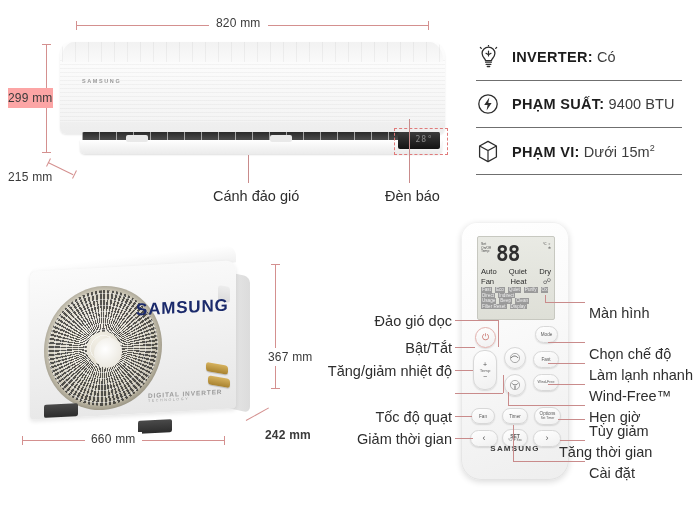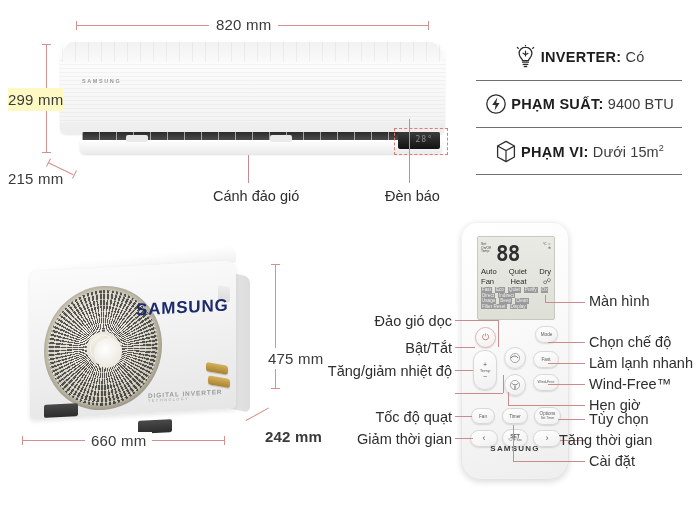--- a/index.html
+++ b/index.html
@@ -9,27 +9,27 @@
     color:#222;overflow:hidden;position:relative;
     -webkit-font-smoothing:antialiased;
   }
   .stage{position:absolute;inset:0;}
 
   
   .dimline-h{position:absolute;height:1px;background:#d4908f;}
   .dimline-v{position:absolute;width:1px;background:#d4908f;}
   .tick-v{position:absolute;width:1px;height:9px;background:#d4908f;}
   .tick-h{position:absolute;height:1px;width:9px;background:#d4908f;}
-  .dimtext{position:absolute;font-size:15px;color:#3a3a3a;white-space:nowrap;letter-spacing:.2px;}
+  .dimtext{position:absolute;font-size:12px;color:#3a3a3a;white-space:nowrap;letter-spacing:.2px;}
 
   
   .lead-h{position:absolute;height:1px;background:#c98b8b;}
   .lead-v{position:absolute;width:1px;background:#c98b8b;}
   .calloutlabel{position:absolute;font-size:14.5px;color:#2e2e2e;white-space:nowrap;}
-  .calloutlabel.right{text-align:left;}
+  .calloutlabel.right{text-align:left;margin-top:12px;}
   .calloutlabel.left{text-align:right;}
 
   
   .indoor{
     position:absolute;left:60px;top:36px;width:385px;height:118px;
   }
   .indoor-body{
     position:absolute;left:0;top:6px;width:385px;height:92px;
     background:linear-gradient(180deg,#fdfdfd 0%,#f7f7f7 45%,#ededed 100%);
     border-radius:10px 12px 6px 6px/14px 16px 6px 6px;
@@ -142,21 +142,21 @@
     position:absolute;width:34px;height:13px;background:linear-gradient(180deg,#4a4a4a,#2c2c2c);
     border-radius:2px;transform:skewY(-3deg);
   }
   .od-handle{
     position:absolute;left:198px;top:34px;width:12px;height:16px;border-radius:3px;
     background:linear-gradient(180deg,#ededed,#dadada);transform:skewY(10deg);
   }
 
   
   .specs{position:absolute;left:476px;top:34px;width:206px;}
-  .spec-row{display:flex;align-items:center;height:46px;gap:3px;justify-content:center;}
+  .spec-row{display:flex;align-items:center;height:46px;gap:12px;}
   .spec-div{height:1px;background:#6f6f6f;width:100%;}
   .spec-icon{width:24px;height:26px;flex:0 0 24px;display:flex;align-items:center;justify-content:center;}
   .spec-text{font-size:14.5px;color:#3c3c3c;white-space:nowrap;letter-spacing:.1px;}
   .spec-text b{font-weight:700;color:#1d1d1d;letter-spacing:.3px;}
   .spec-text sup{font-size:9px;vertical-align:super;}
 
   
   .remote{
     position:absolute;left:461px;top:222px;width:108px;height:258px;
     background:linear-gradient(160deg,#ffffff 0%,#fafafa 40%,#eeeeee 100%);
@@ -225,21 +225,21 @@
   </div>
 
   <div class="dimline-h" style="left:76px;top:25px;width:352px;"></div>
   <div class="tick-v" style="left:76px;top:21px;"></div>
   <div class="tick-v" style="left:428px;top:21px;"></div>
   <div class="dimtext" style="left:209px;top:16px;background:#fff;padding:0 7px;">820 mm</div>
 
   <div class="dimline-v" style="left:46px;top:44px;height:108px;"></div>
   <div class="tick-h" style="left:42px;top:44px;"></div>
   <div class="tick-h" style="left:42px;top:152px;"></div>
-  <div class="dimtext" style="left:8px;top:88px;background:#fef9c3;padding:3px 0;">299 mm</div>
+  <div class="dimtext" style="left:8px;top:88px;background:#fca5a5;padding:3px 0;">299 mm</div>
 
   <div class="dimline-h" style="left:48px;top:162px;width:28px;transform:rotate(26deg);transform-origin:left center;"></div>
   <div class="tick-v" style="left:48px;top:158px;transform:rotate(26deg);"></div>
   <div class="tick-v" style="left:74px;top:170px;transform:rotate(26deg);"></div>
   <div class="dimtext" style="left:8px;top:170px;">215 mm</div>
 
   <div class="lead-v" style="left:248px;top:155px;height:28px;"></div>
   <div class="calloutlabel" style="left:213px;top:188px;">Cánh đảo gió</div>
 
   <div class="lead-v" style="left:409px;top:119px;height:64px;"></div>
@@ -310,21 +310,21 @@
       <div class="valve" style="top:0;"></div>
       <div class="valve" style="top:13px;left:2px;"></div>
     </div>
     <div class="od-foot" style="left:24px;top:152px;"></div>
     <div class="od-foot" style="left:118px;top:168px;"></div>
   </div>
 
   <div class="dimline-v" style="left:275px;top:264px;height:124px;"></div>
   <div class="tick-h" style="left:271px;top:264px;"></div>
   <div class="tick-h" style="left:271px;top:388px;"></div>
-  <div class="dimtext" style="left:264px;top:348px;background:#fff;padding:2px 4px;">475 mm</div>
+  <div class="dimtext" style="left:264px;top:348px;background:#fff;padding:2px 4px;">367 mm</div>
 
   <div class="dimline-h" style="left:22px;top:440px;width:202px;"></div>
   <div class="tick-v" style="left:22px;top:436px;"></div>
   <div class="tick-v" style="left:224px;top:436px;"></div>
   <div class="dimtext" style="left:85px;top:432px;background:#fff;padding:0 6px;">660 mm</div>
 
   <div class="dimline-h" style="left:246px;top:420px;width:26px;transform:rotate(-29deg);transform-origin:left center;"></div>
   <div class="dimtext" style="left:265px;top:428px;font-weight:bold;">242 mm</div>
 
   <div class="remote">
@@ -448,21 +448,21 @@
   <div class="calloutlabel right" style="left:589px;top:355px;">Làm lạnh nhanh</div>
 
   <div class="lead-h" style="left:548px;top:384px;width:37px;"></div>
   <div class="calloutlabel right" style="left:589px;top:376px;">Wind-Free™</div>
 
   <div class="lead-h" style="left:508px;top:405px;width:77px;"></div>
   <div class="lead-v" style="left:508px;top:392px;height:13px;"></div>
   <div class="calloutlabel right" style="left:589px;top:397px;">Hẹn giờ</div>
 
   <div class="lead-h" style="left:558px;top:419px;width:27px;"></div>
-  <div class="calloutlabel right" style="left:589px;top:411px;">Tùy chọn</div>
+  <div class="calloutlabel right" style="left:589px;top:411px;">Tùy giảm</div>
 
   <div class="lead-h" style="left:560px;top:440px;width:25px;"></div>
   <div class="calloutlabel right" style="left:559px;top:432px;">Tăng thời gian</div>
 
   <div class="lead-h" style="left:513px;top:461px;width:72px;"></div>
   <div class="lead-v" style="left:513px;top:425px;height:36px;"></div>
   <div class="calloutlabel right" style="left:589px;top:453px;">Cài đặt</div>
 
 </div>
 

